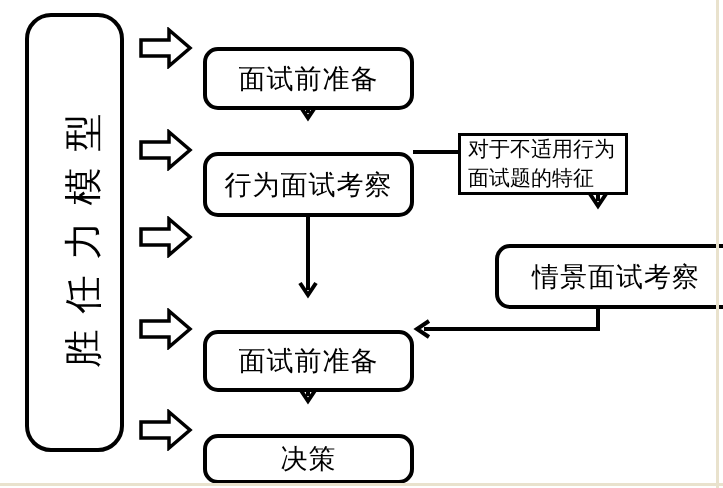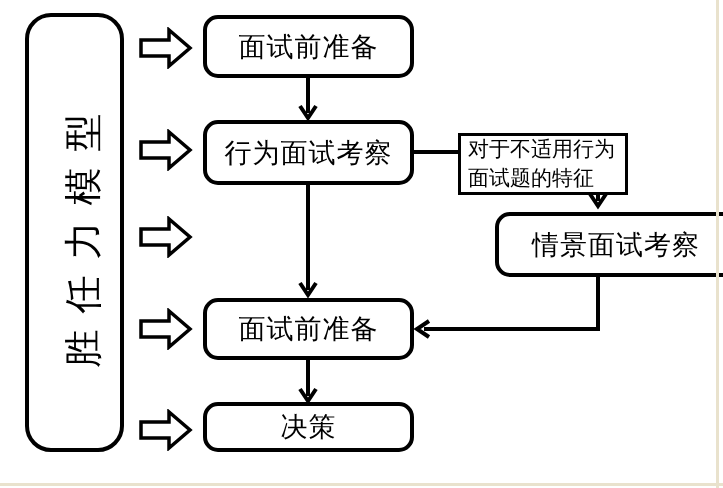--- a/index.html
+++ b/index.html
@@ -23,20 +23,21 @@
     box-sizing: border-box;
     background: var(--fill, #fff);
     border: 4px solid var(--stroke, #000);
     border-radius: 15px;
     display: flex;
     align-items: center;
     justify-content: center;
     font-size: 27px;
     letter-spacing: 1px;
     z-index: 2;
+    margin-top: 32px;
   }
 
   
   .note {
     position: absolute;
     box-sizing: border-box;
     background: var(--fill, #fff);
     border: 3px solid var(--stroke, #000);
     display: flex;
     align-items: center;

